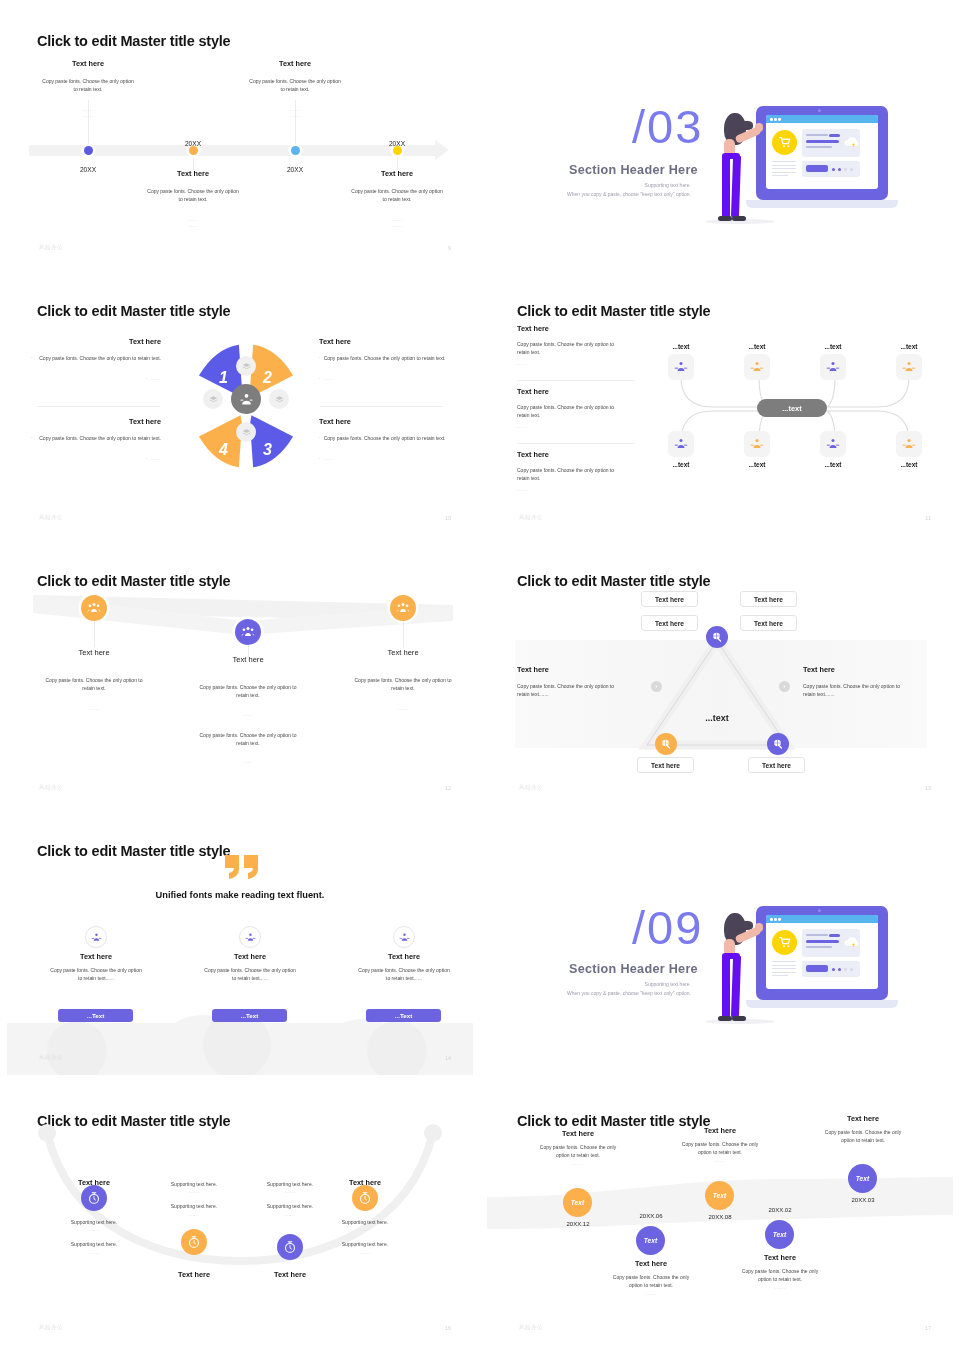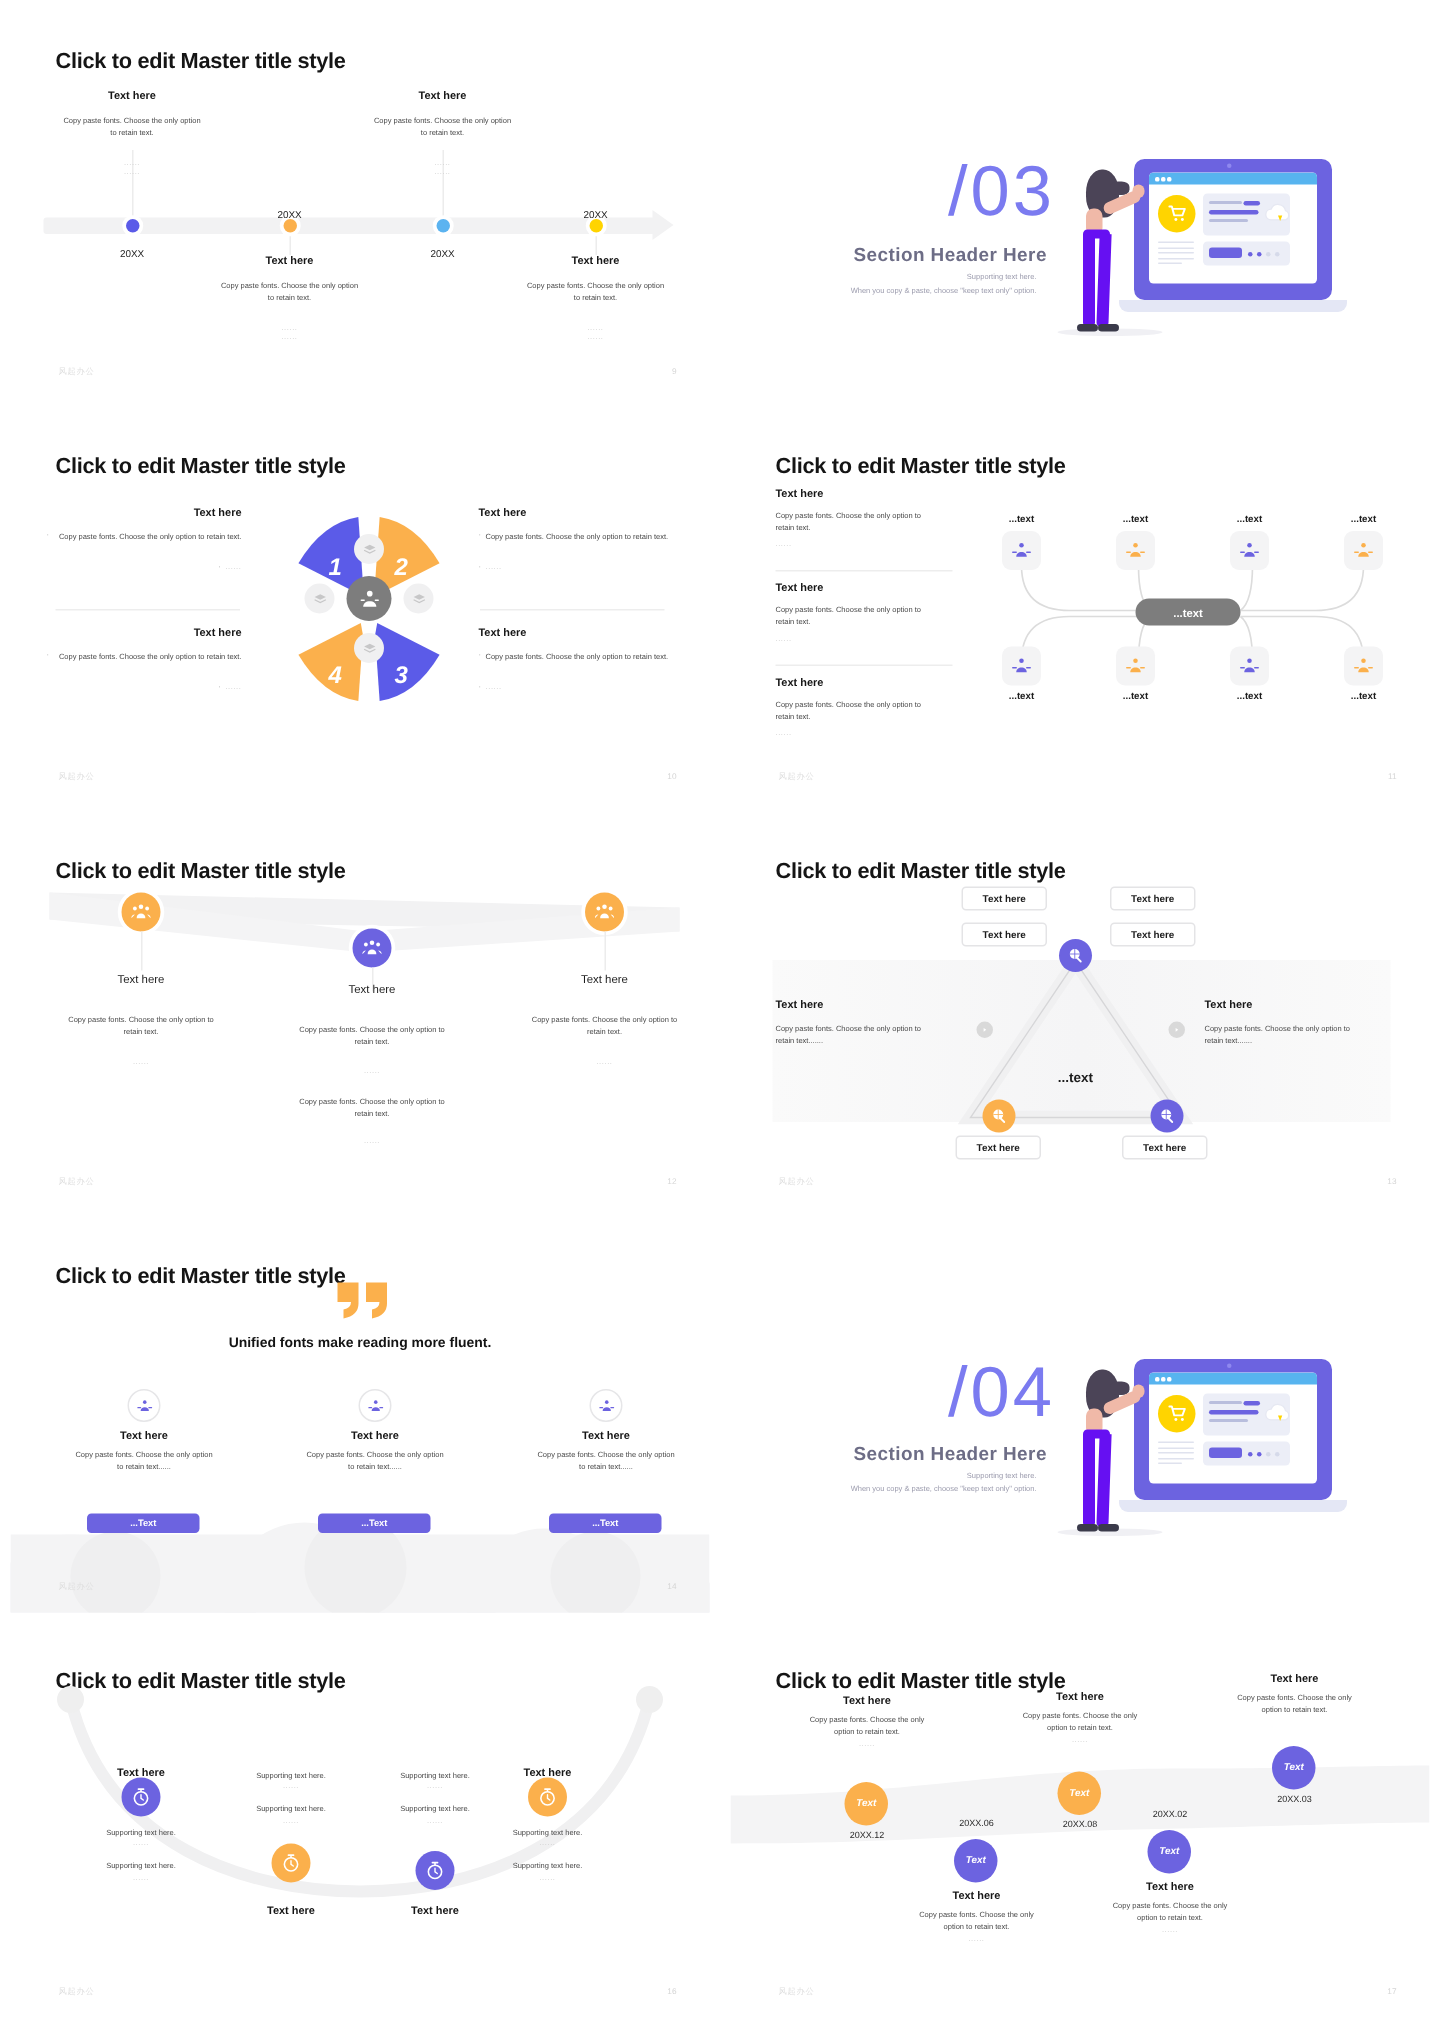--- a/index.html
+++ b/index.html
@@ -587,21 +587,21 @@
       <circle cx="230" cy="80" r="34" fill="#efeff0"></circle>
       <circle cx="390" cy="86" r="30" fill="#efeff0"></circle>
     </svg>
 
     <div class="title">Click to edit Master title style</div>
 
     <svg style="position:absolute;left:216px;top:38px;" width="40" height="28">
       <path d="M2 2 h14 v14 q0 8 -10 10 v-6 q5 -1 5 -5 h-9 z" fill="#fbb04c"></path>
       <path d="M21 2 h14 v14 q0 8 -10 10 v-6 q5 -1 5 -5 h-9 z" fill="#fbb04c"></path>
     </svg>
-    <div class="q-text" style="left:0;top:75px;">Unified fonts make reading more fluent.</div>
+    <div class="q-text" style="left:0;top:75px;">Unified fonts make reading text fluent.</div>
 
     <div class="q-circ" style="left:78px;top:111px;">
       <svg width="11" height="11" viewBox="0 0 24 24">
             <circle cx="12" cy="6" r="2.6" fill="#6c63e0"></circle>
             <path d="M6 19c0-3.5 2.7-5.4 6-5.4s6 1.9 6 5.4z" fill="#6c63e0"></path>
             <path d="M2 14h4M18 14h4" stroke="#6c63e0" stroke-width="1.6" stroke-linecap="round"></path>
           </svg>
     </div>
     <div style="position:absolute;left:19px;top:137px;width:140px;" class="ctr">
       <div class="h-sm">Text here</div>
@@ -638,21 +638,21 @@
     </div>
     <div class="q-btn" style="left:359px;top:194px;">...Text</div>
 
     <div class="foot-wm">风起办公</div>
     <div class="foot-pg">14</div>
    </div>
   </div>
 
   <div class="slide">
    <div class="canvas">
-    <div class="sec-num" style="left:145px;top:85px;">/04</div>
+    <div class="sec-num" style="left:145px;top:85px;">/09</div>
     <div class="sec-head" style="left:82px;top:147px;">Section Header Here</div>
     <div class="sec-sub1 rt" style="left:0px;top:166px;width:204px;">Supporting text here.</div>
     <div class="sec-sub2 rt" style="left:0px;top:175px;width:204px;">When you copy &amp; paste, choose "keep text only" option.</div>
 
     <div class="ill">
       <div class="shadow" style="left:218px;top:204px;width:70px;height:5px;"></div>
       <div class="shadow" style="left:270px;top:186px;width:138px;height:7px;"></div>
       <div class="lap-body" style="left:269px;top:91px;width:132px;height:94px;"></div>
       <div style="position:absolute;left:331px;top:94px;width:3px;height:3px;border-radius:50%;background:#8f88ef;"></div>
       <div class="lap-screen" style="left:279px;top:100px;width:112px;height:74px;">

